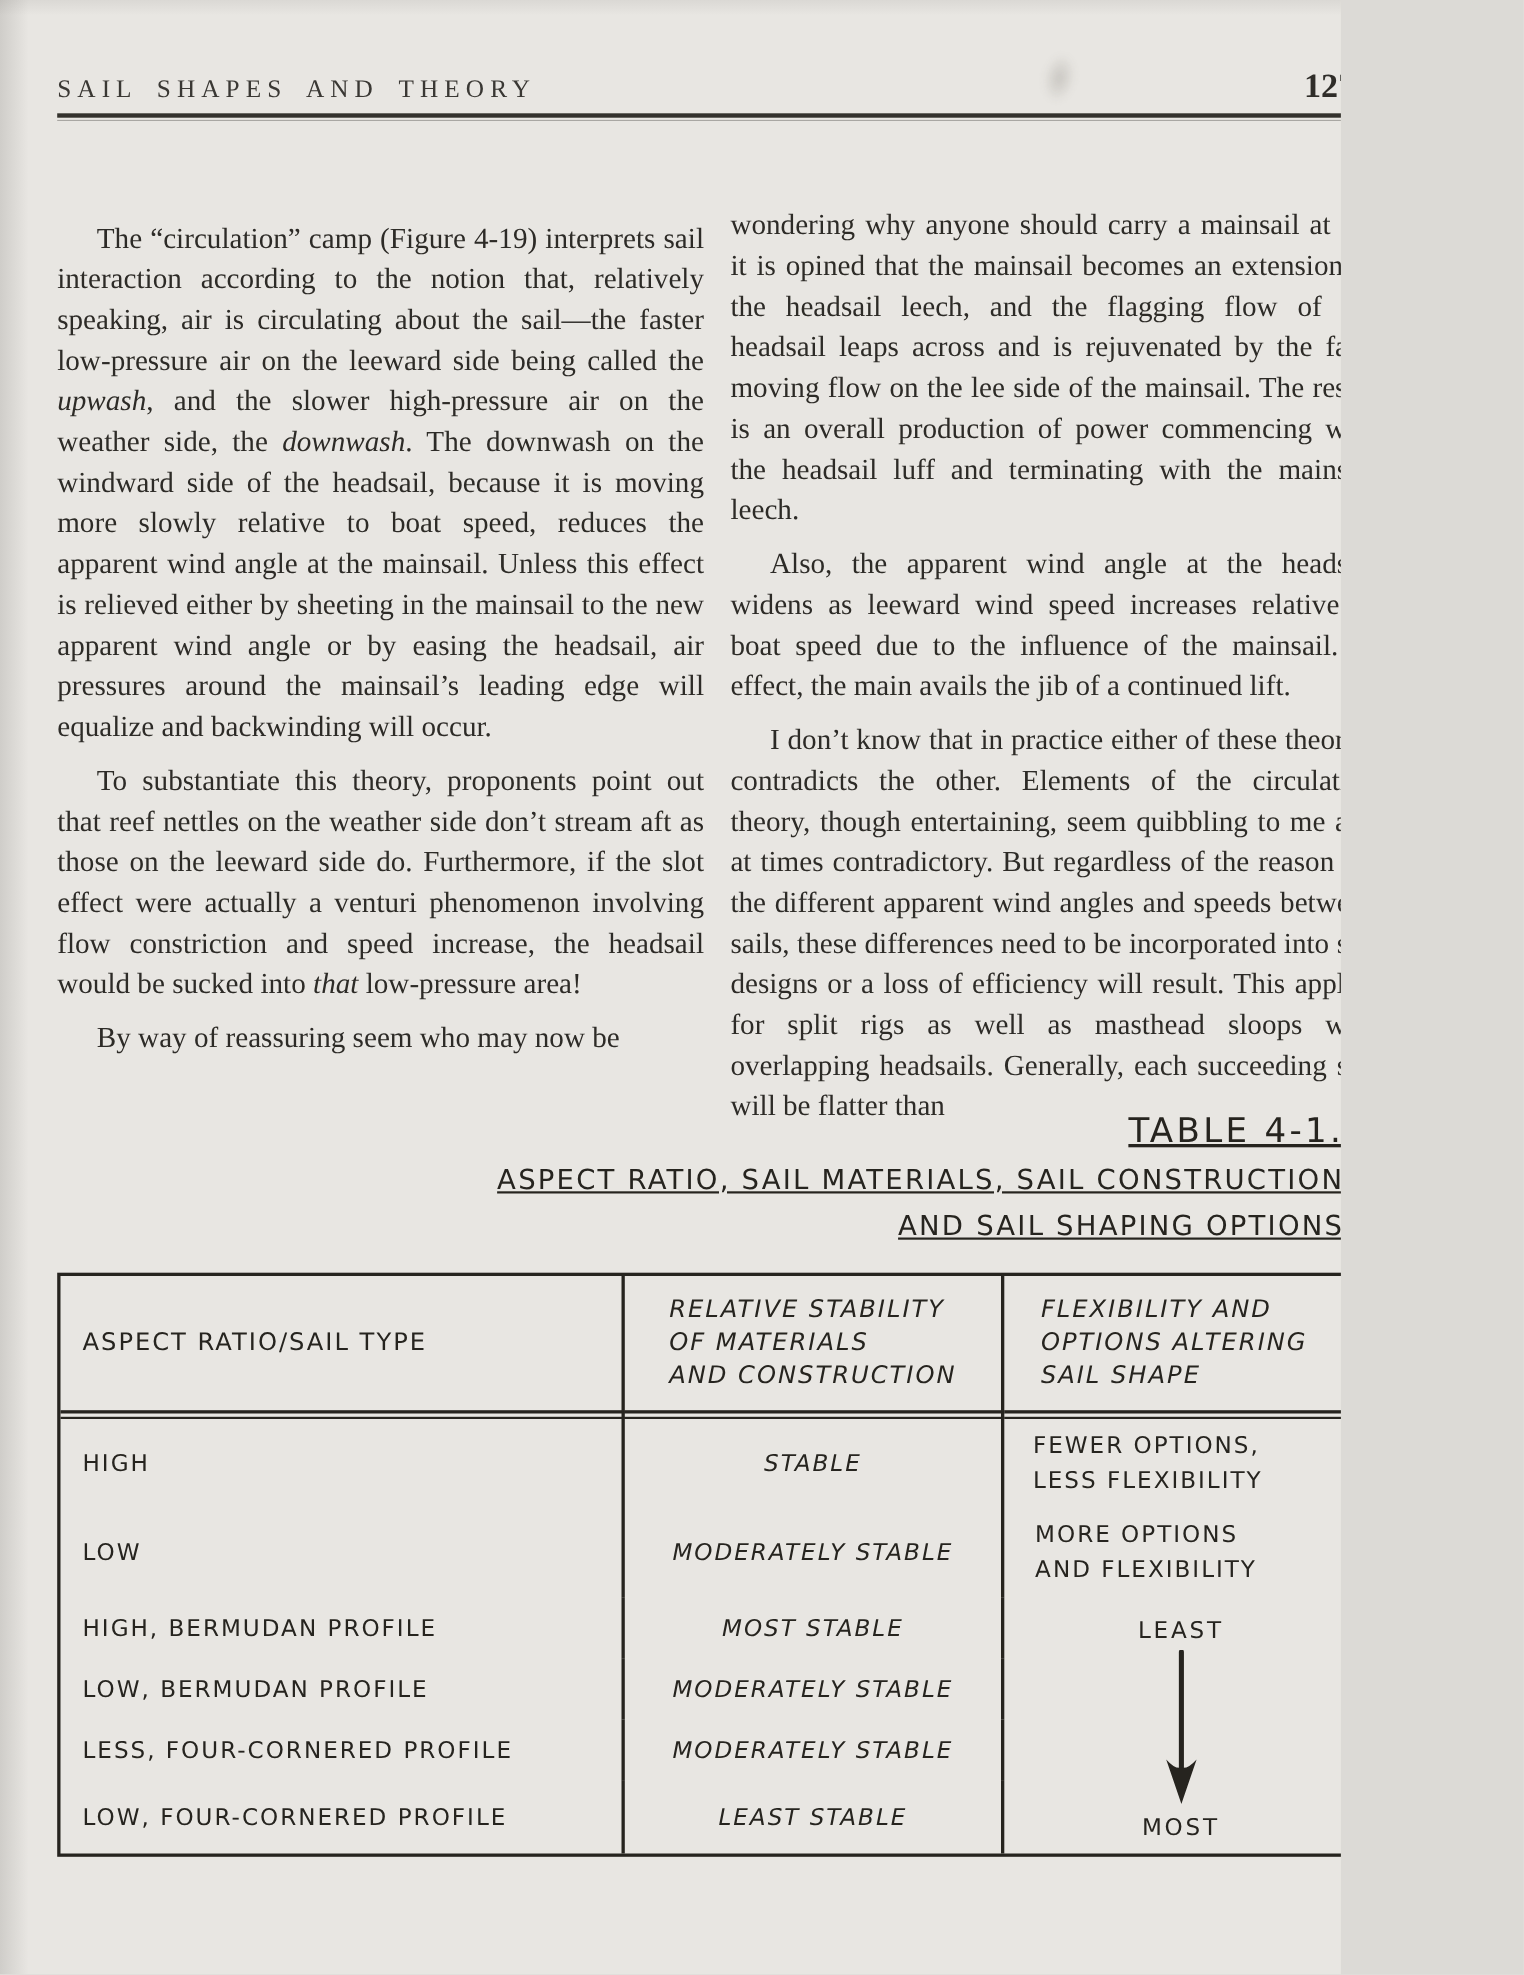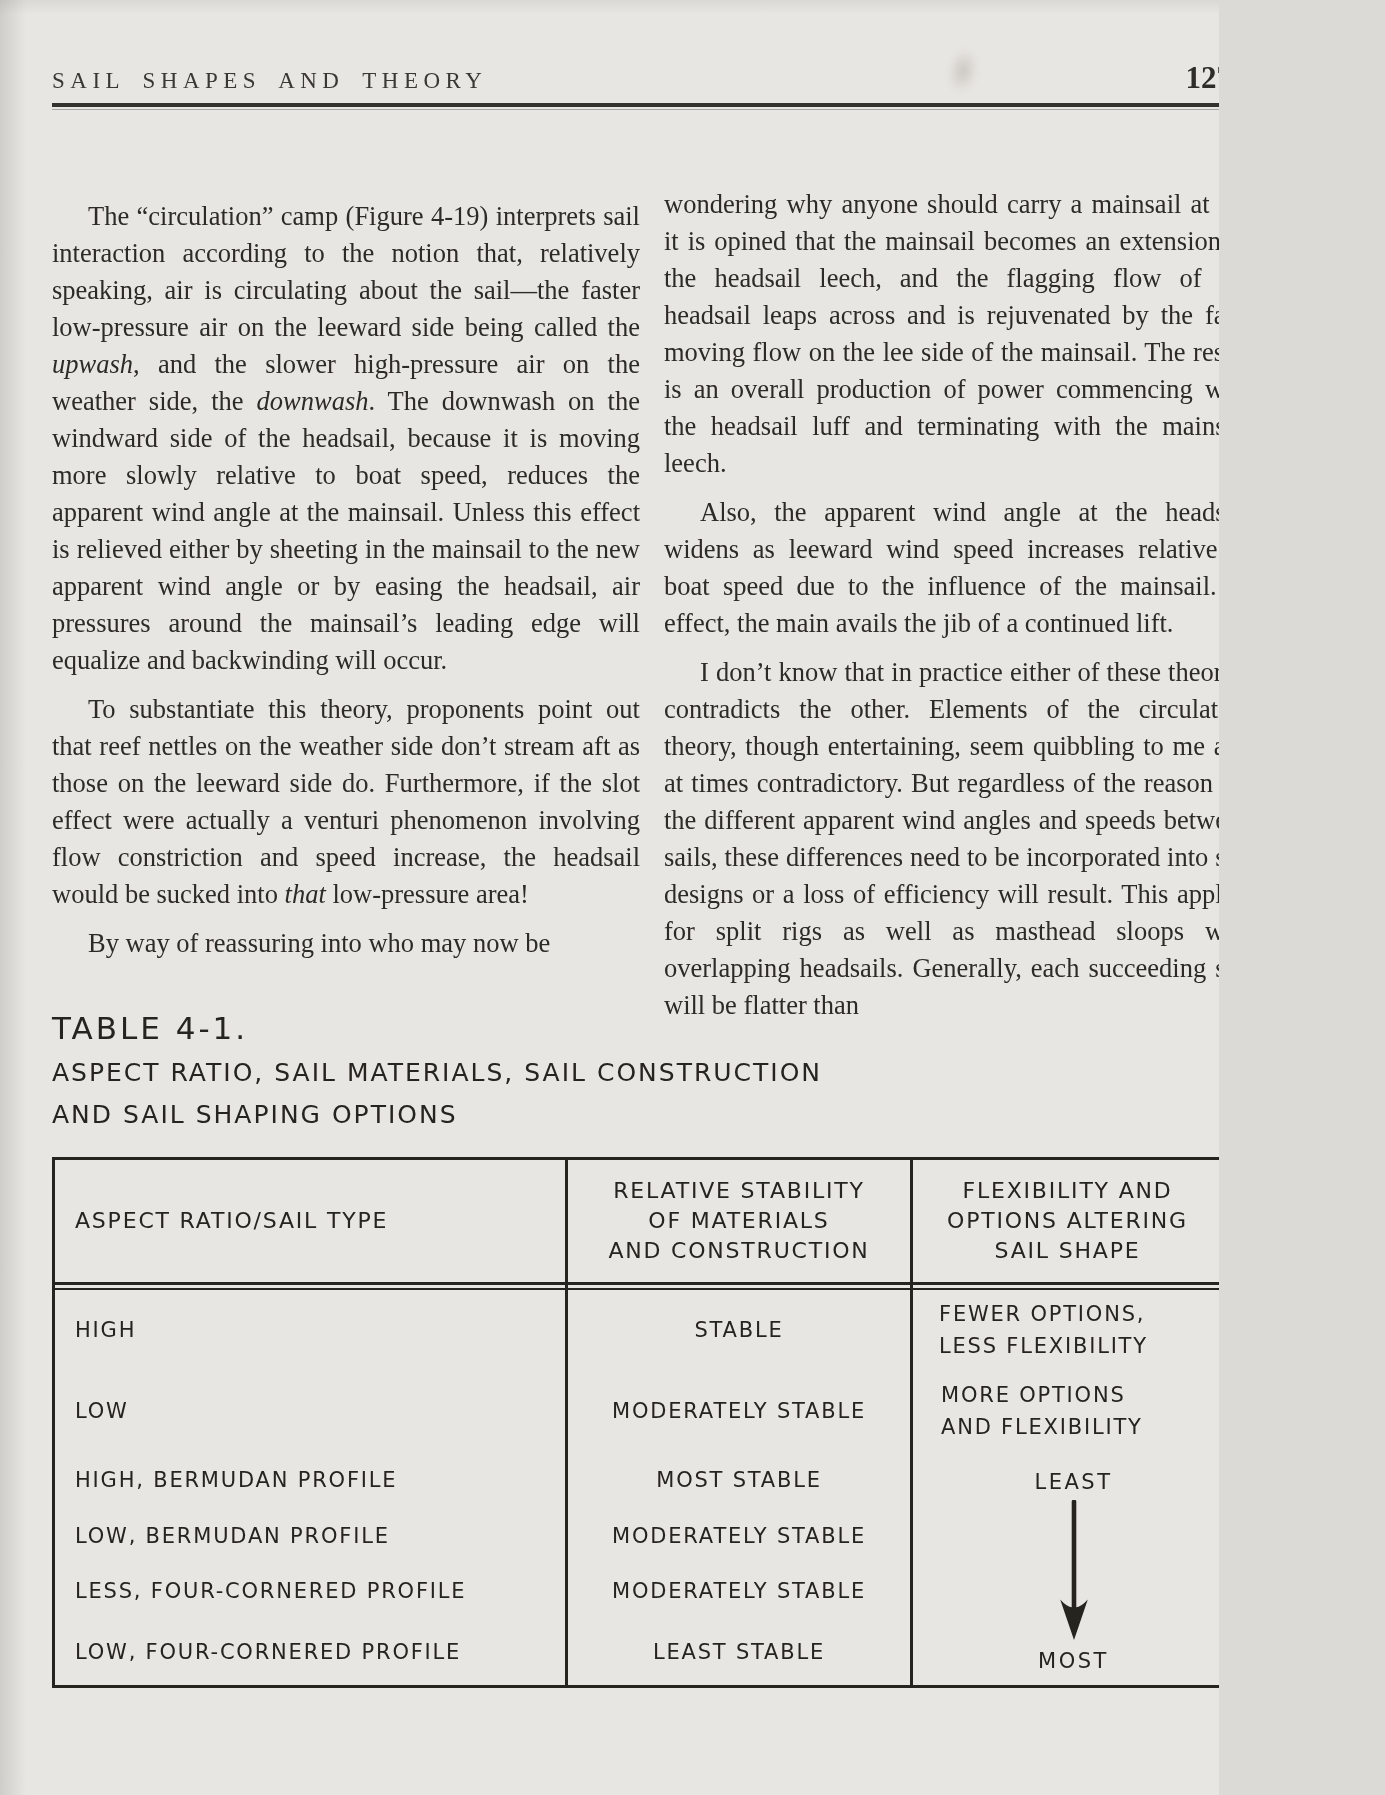--- a/index.html
+++ b/index.html
@@ -60,22 +60,23 @@
   .col { width: 588px; }
   .para {
     font-size: 26.5px; line-height: 37px; color: var(--body-ink);
     text-align: justify; hyphens: auto; -webkit-hyphens: auto;
   }
   .para.indent { text-indent: 36px; margin-top: 12px; }
   .ital { font-style: italic; }
   
   .caption {
     position: absolute; left: 52px; top: 1004px; width: 1170px;
-    text-align: left; color: var(--ink);
+    text-align: right; color: var(--ink);
     font-family: "DejaVu Sans", sans-serif;
+    text-decoration: underline;
   }
   .cap1 { font-size: 31px; letter-spacing: 3px; line-height: 48px; }
   .cap2 { font-size: 25px; letter-spacing: 2px; line-height: 42px; }
   
   .htable {
     position: absolute; left: 52px; top: 1157px;
     display: grid;
     grid-template-columns: 513px 345px 309px;
     grid-template-rows: 122px 8px 80px 82px 56px 55px 56px 66px;
     border: 3px solid var(--ink);
@@ -85,21 +86,21 @@
     color: var(--ink);
     letter-spacing: 1.8px;
     white-space: pre-line;
     display: flex; align-items: center;
   }
   .hcell.header { font-size: 22px; line-height: 30px; }
   .hcell.body   { font-size: 21px; line-height: 32px; }
   .bR { border-right: 3px solid var(--ink); }
   .padL { padding-left: 20px; justify-content: flex-start; }
   .padL2 { padding-left: 26px; justify-content: flex-start; }
-  .ctr { justify-content: center; text-align: center; }
+  .ctr { justify-content: center; text-align: left; font-style: italic; }
   .sep {
     border-top: 3px solid var(--ink);
     border-bottom: 2px solid var(--ink);
   }
   .scale {
     display: flex; flex-direction: column; align-items: center;
     padding: 18px 0 12px 12px;
     font-family: "DejaVu Sans", sans-serif;
     color: var(--ink);
   }
@@ -118,21 +119,21 @@
   <div class="running-head">
     <span class="rh-title">SAIL SHAPES AND THEORY</span>
     <span class="rh-num">127</span>
   </div>
   <div class="rule"></div>
 
   <div class="article">
     <div class="col">
         <p class="para indent"><span>The “circulation” camp (Figure 4-19) interprets sail interaction according to the notion that, relatively speaking, air is circulating about the sail—the faster low-pressure air on the leeward side being called the </span><span class="ital">upwash</span><span>, and the slower high-pressure air on the weather side, the </span><span class="ital">downwash</span><span>. The downwash on the windward side of the headsail, because it is moving more slowly relative to boat speed, reduces the apparent wind angle at the mainsail. Unless this effect is relieved either by sheeting in the mainsail to the new apparent wind angle or by easing the headsail, air pressures around the mainsail’s leading edge will equalize and backwinding will occur.</span></p>
         <p class="para indent"><span>To substantiate this theory, proponents point out that reef nettles on the weather side don’t stream aft as those on the leeward side do. Furthermore, if the slot effect were actually a venturi phenomenon involving flow constriction and speed increase, the headsail would be sucked into </span><span class="ital">that</span><span> low-pressure area!</span></p>
-        <p class="para indent"><span>By way of reassuring into who may now be</span></p>
+        <p class="para indent"><span>By way of reassuring seem who may now be</span></p>
       </div>
     <div class="col">
         <p class="para"><span>wondering why anyone should carry a mainsail at all, it is opined that the mainsail becomes an extension of the headsail leech, and the flagging flow of the headsail leaps across and is rejuvenated by the fast-moving flow on the lee side of the mainsail. The result is an overall production of power commencing with the headsail luff and terminating with the mainsail leech.</span></p>
         <p class="para indent"><span>Also, the apparent wind angle at the headsail widens as leeward wind speed increases relative to boat speed due to the influence of the mainsail. In effect, the main avails the jib of a continued lift.</span></p>
         <p class="para indent"><span>I don’t know that in practice either of these theories contradicts the other. Elements of the circulation theory, though entertaining, seem quibbling to me and at times contradictory. But regardless of the reason for the different apparent wind angles and speeds between sails, these differences need to be incorporated into sail designs or a loss of efficiency will result. This applies for split rigs as well as masthead sloops with overlapping headsails. Generally, each succeeding sail will be flatter than</span></p>
       </div>
   </div>
 
   <div class="caption">
     <div class="cap1">TABLE 4-1.</div>

